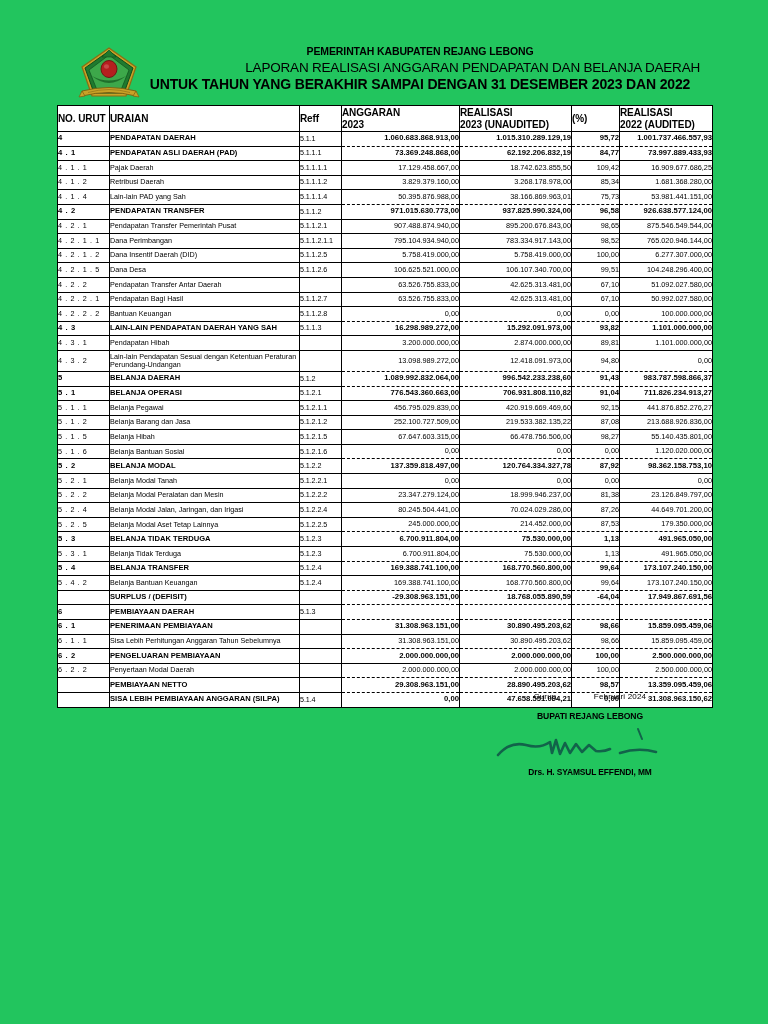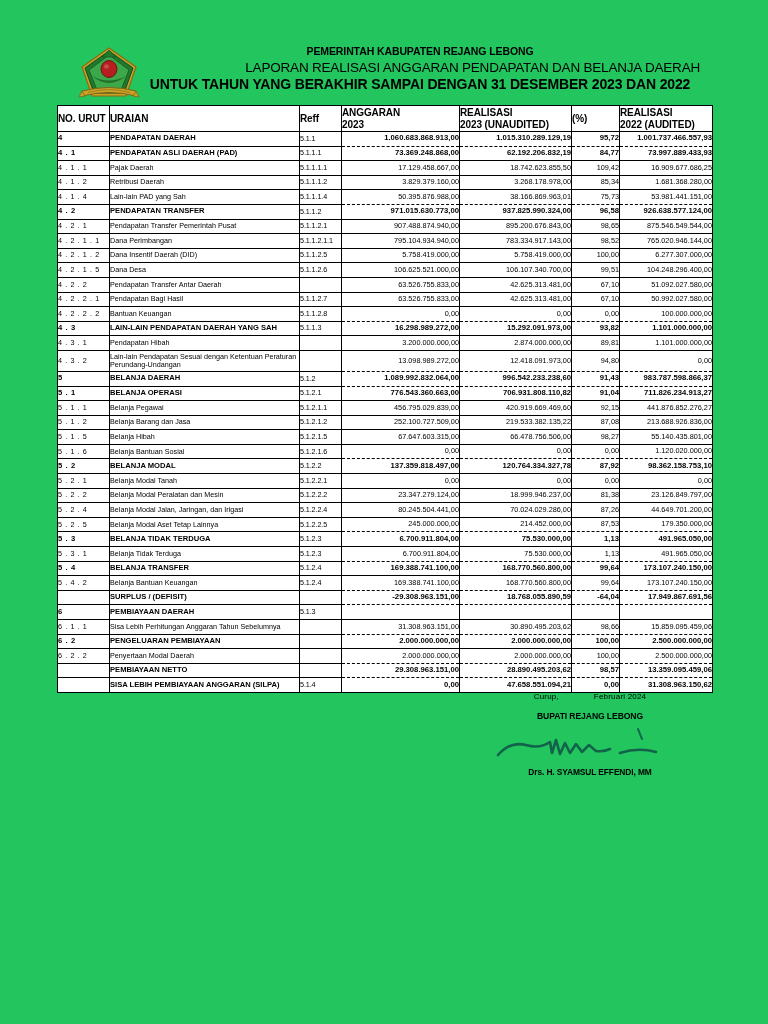--- a/index.html
+++ b/index.html
@@ -542,20 +542,29 @@
           </tr>
           <tr class="bold ">
             <td class="no">6</td>
             <td class="ur">PEMBIAYAAN DAERAH</td>
             <td class="reff">5.1.3</td>
             <td class="num dashed-t dashed-b"></td>
             <td class="num dashed-t dashed-b"></td>
             <td class="num dashed-t dashed-b"></td>
             <td class="num dashed-t dashed-b"></td>
           </tr>
+          <tr class="bold ">
+            <td class="no">6 . 1</td>
+            <td class="ur">PENERIMAAN PEMBIAYAAN</td>
+            <td class="reff"></td>
+            <td class="num dashed-t">31.308.963.151,00</td>
+            <td class="num dashed-t">30.890.495.203,62</td>
+            <td class="num dashed-t">98,66</td>
+            <td class="num dashed-t">15.859.095.459,06</td>
+          </tr>
           <tr>
             <td class="no">6 . 1 . 1</td>
             <td class="ur">Sisa Lebih Perhitungan Anggaran Tahun Sebelumnya</td>
             <td class="reff"></td>
             <td class="num dashed-b">31.308.963.151,00</td>
             <td class="num dashed-b">30.890.495.203,62</td>
             <td class="num dashed-b">98,66</td>
             <td class="num dashed-b">15.859.095.459,06</td>
           </tr>
           <tr class="bold ">

